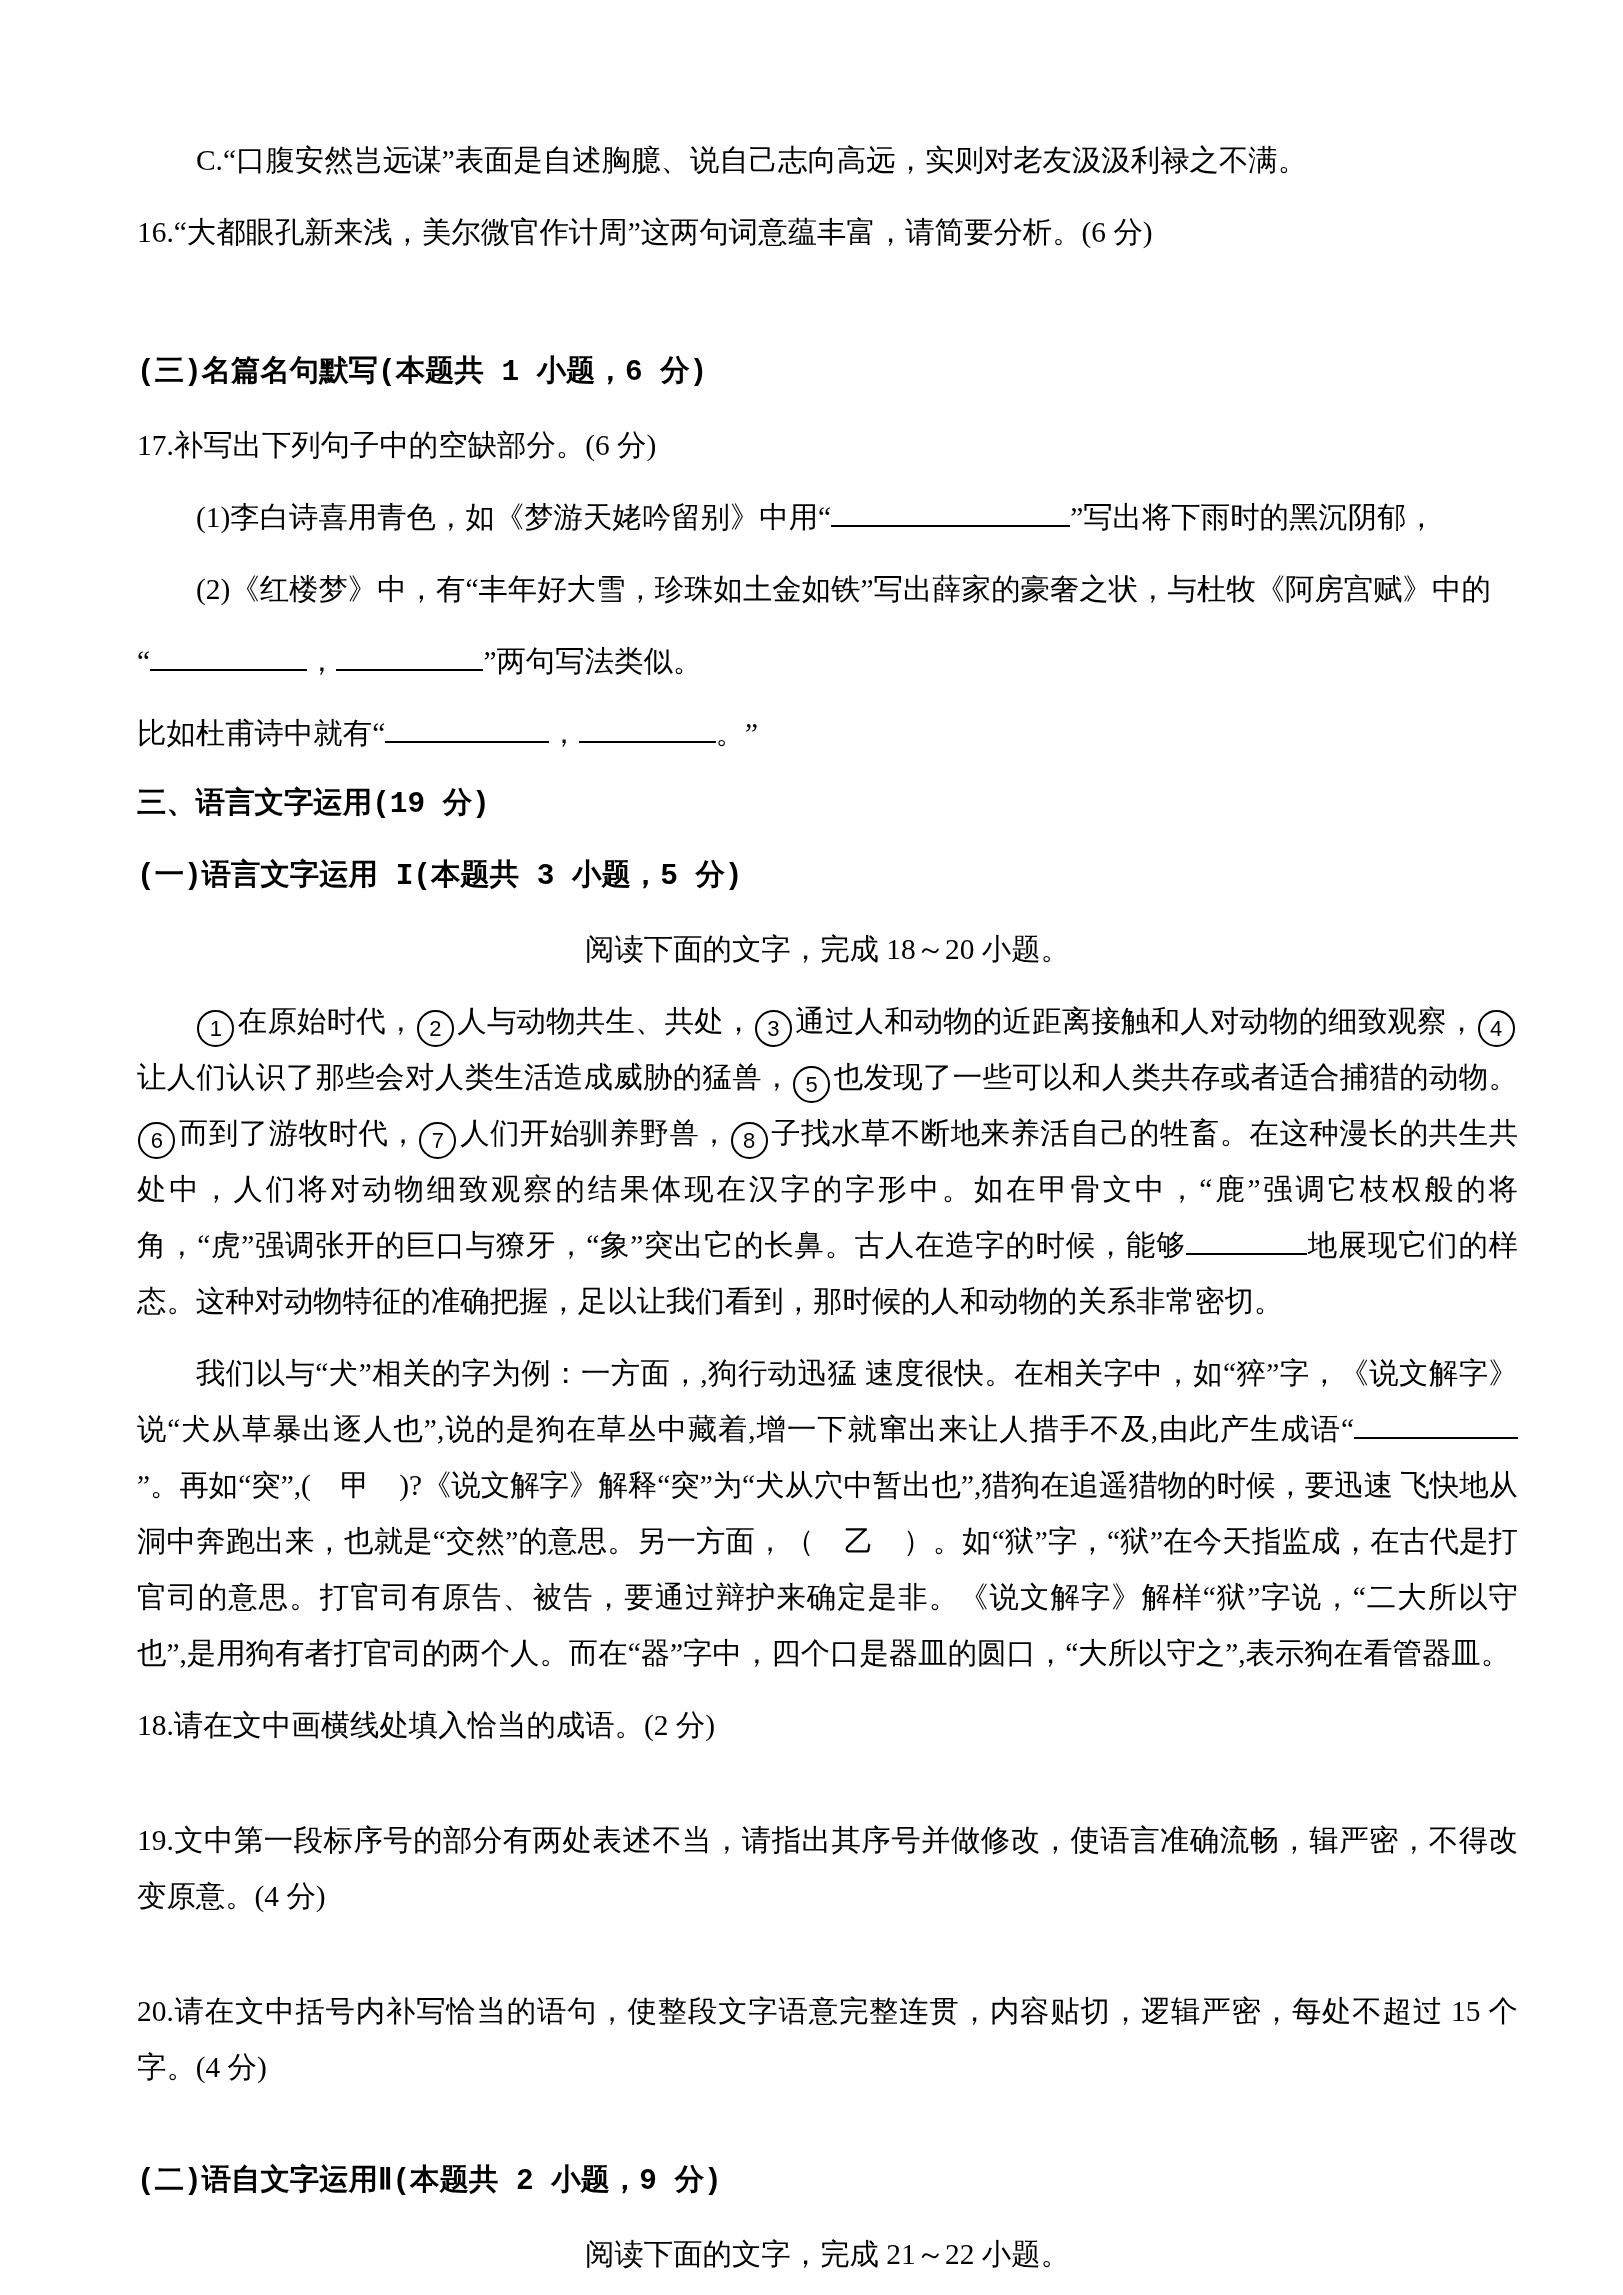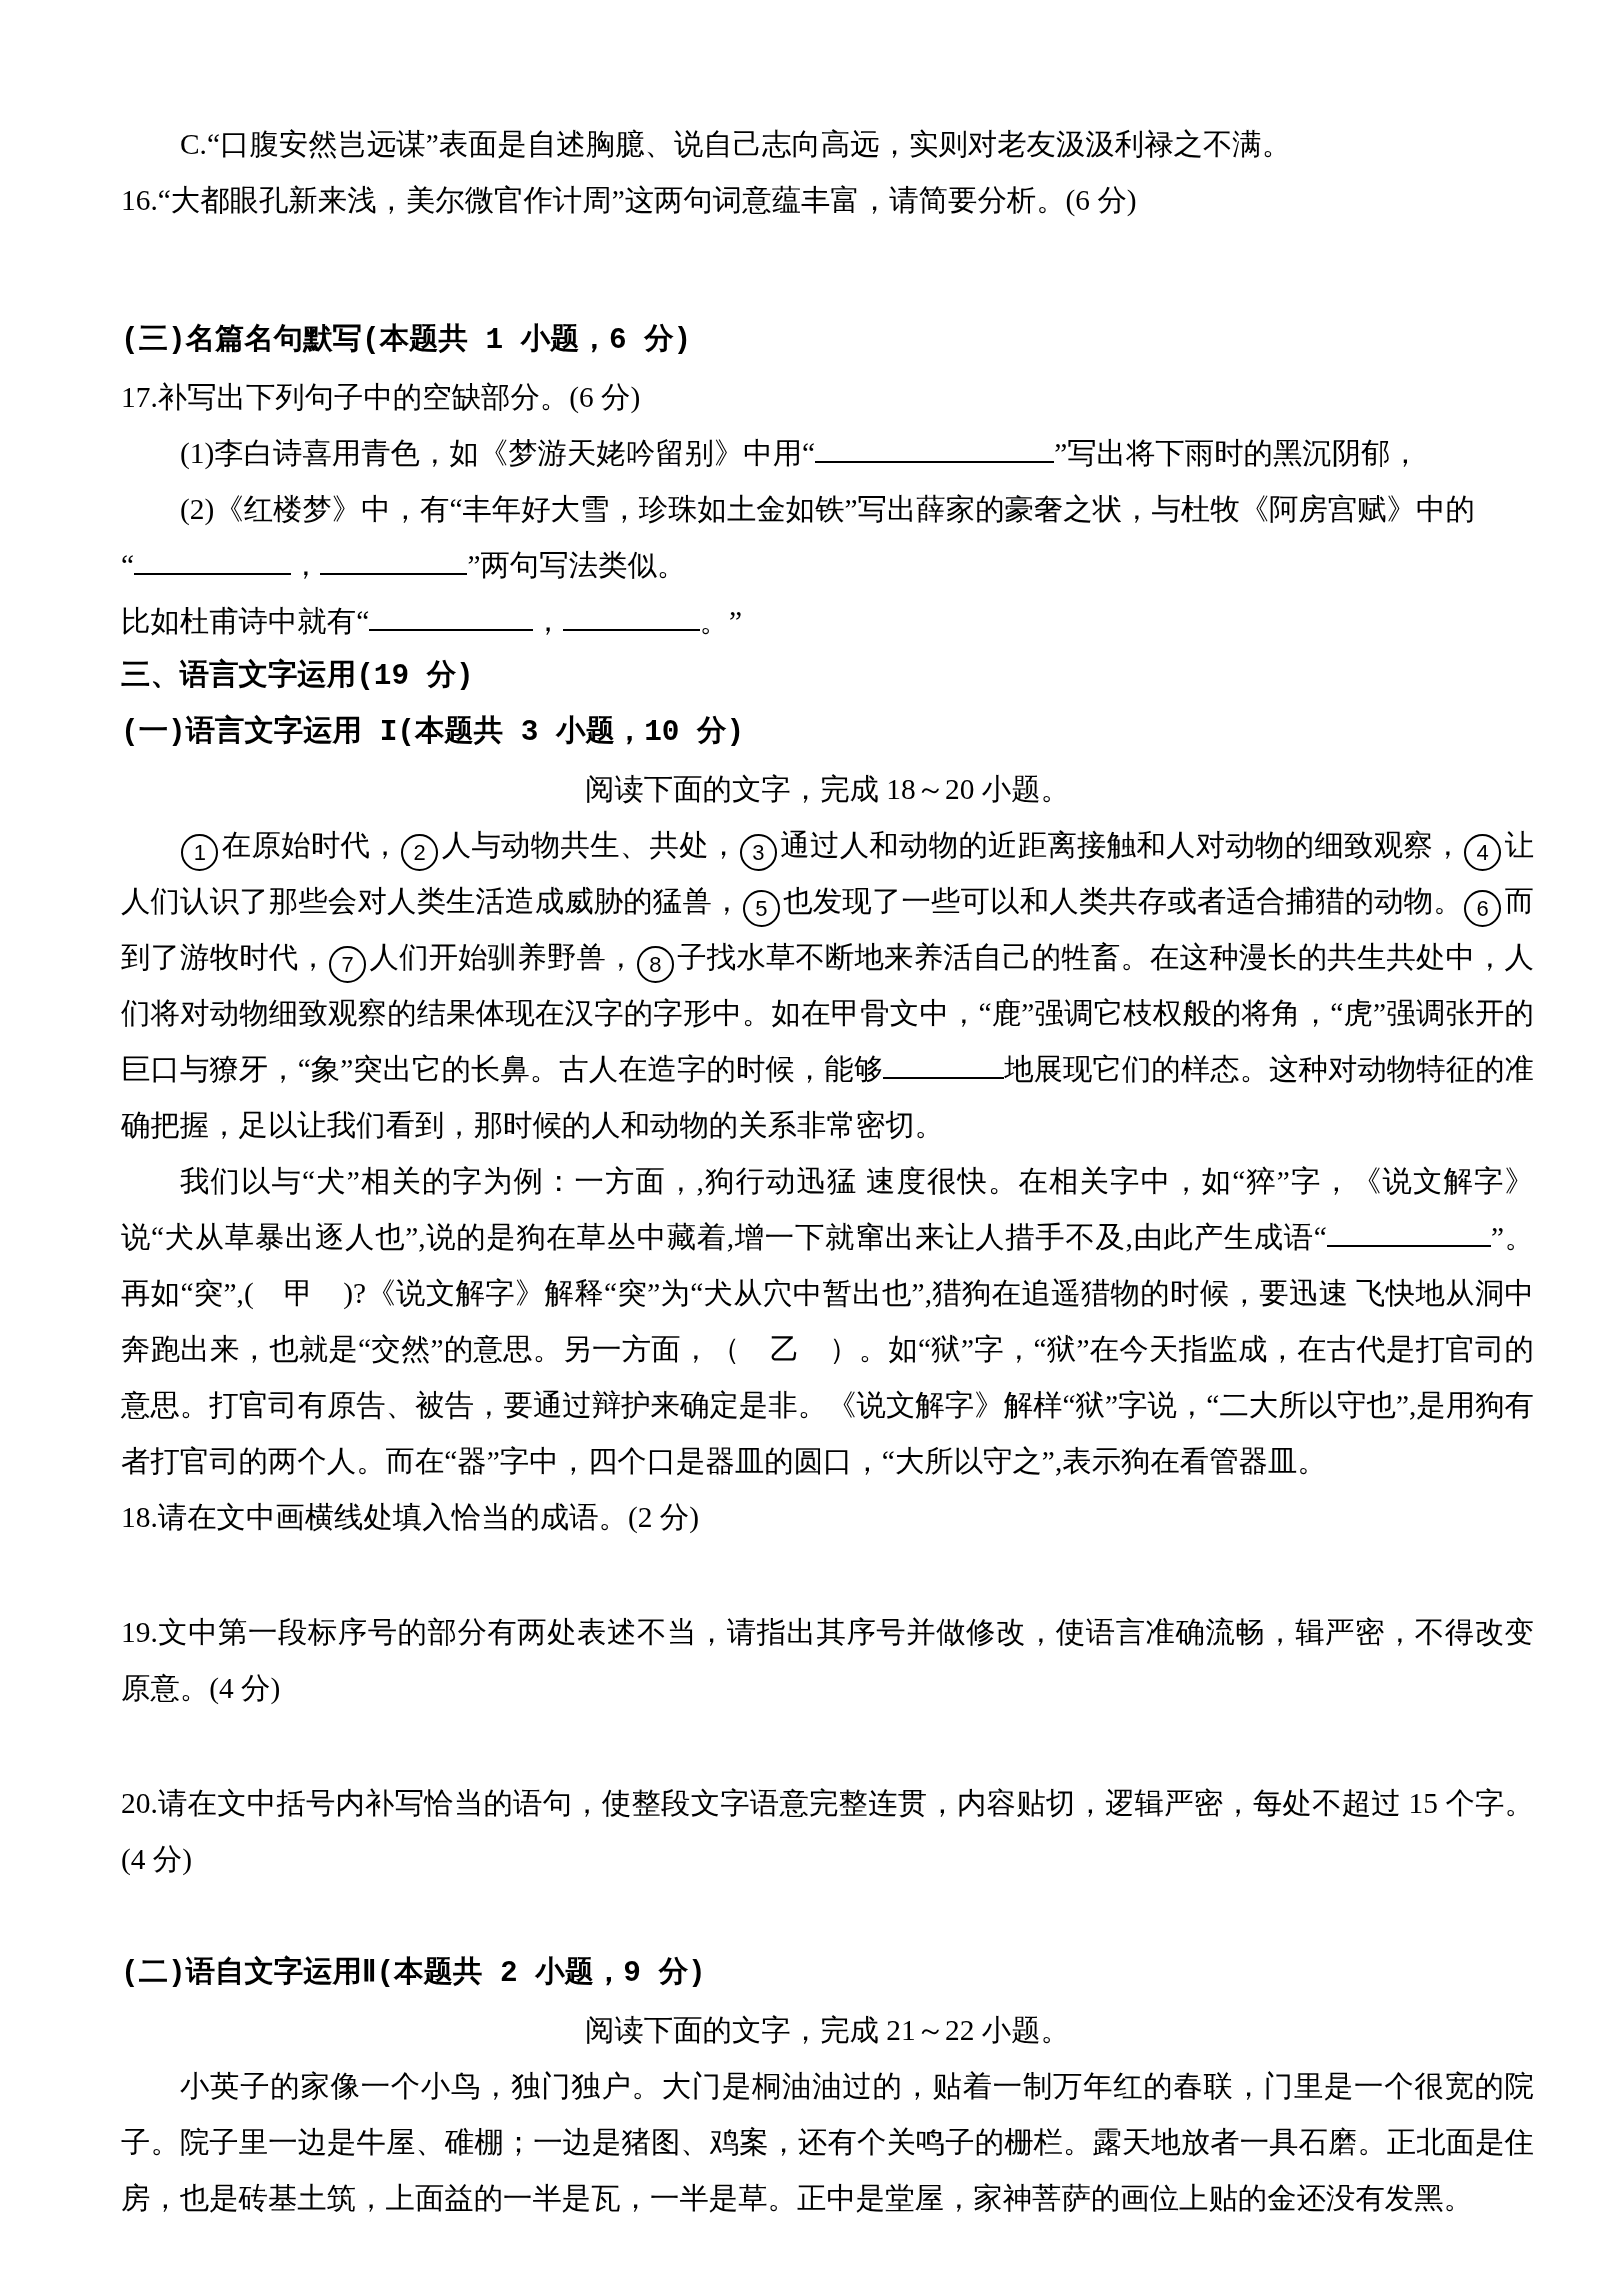--- a/index.html
+++ b/index.html
@@ -3,21 +3,21 @@
 <meta charset="utf-8">
 <style>
   html,body{margin:0;padding:0;background:#ffffff;}
   body{
     width:1623px;height:2295px;
     color:#000;
     font-family:"Liberation Serif","DejaVu Serif",serif;
     font-size:29.4px;
   }
   .page{padding:116px 89px 0 121px;}
-  p{margin:0;line-height:56px;text-align:justify;text-justify:inter-ideograph;}
+  p{margin:16px;line-height:56px;text-align:justify;text-justify:inter-ideograph;}
   p.noj{text-align:center;}
   .ind{text-indent:59px;}
   .h{
     font-family:Liberation Mono, monospace;
     font-weight:bold;text-align:left;
   }
   .gap{margin-top:59px;}
   .gap-lg{margin-top:85px;}
   .blank{
     display:inline-block;
@@ -51,21 +51,21 @@
   <p>17.补写出下列句子中的空缺部分。(6 分)</p>
 
   <p class="ind"><span>(1)李白诗喜用青色，如《梦游天姥吟留别》中用“</span><span class="blank w365"></span><span>”写出将下雨时的黑沉阴郁，</span></p>
 
   <p class="ind">(2)《红楼梦》中，有“丰年好大雪，珍珠如土金如铁”写出薛家的豪奢之状，与杜牧《阿房宫赋》中的</p>
   <p><span>“</span><span class="blank w240"></span><span>，</span><span class="blank w225"></span><span>”两句写法类似。</span></p>
 
   <p><span>比如杜甫诗中就有“</span><span class="blank w250"></span><span>，</span><span class="blank w210"></span><span>。”</span></p>
 
   <p class="h">三、语言文字运用(19 分)</p>
-  <p class="h">(一)语言文字运用 I(本题共 3 小题，10 分)</p>
+  <p class="h">(一)语言文字运用 I(本题共 3 小题，5 分)</p>
   <p class="noj">阅读下面的文字，完成 18～20 小题。</p>
 
   <p class="ind"><span class="circ">1</span><span>在原始时代，</span><span class="circ">2</span><span>人与动物共生、共处，</span><span class="circ">3</span><span>通过人和动物的近距离接触和人对动物的细致观察，</span><span class="circ">4</span><span>让人们认识了那些会对人类生活造成威胁的猛兽，</span><span class="circ">5</span><span>也发现了一些可以和人类共存或者适合捕猎的动物。</span><span class="circ">6</span><span>而到了游牧时代，</span><span class="circ">7</span><span>人们开始驯养野兽，</span><span class="circ">8</span><span>子找水草不断地来养活自己的牲畜。在这种漫长的共生共处中，人们将对动物细致观察的结果体现在汉字的字形中。如在甲骨文中，“鹿”强调它枝权般的将角，“虎”强调张开的巨口与獠牙，“象”突出它的长鼻。古人在造字的时候，能够</span><span class="blank w185"></span><span>地展现它们的样态。这种对动物特征的准确把握，足以让我们看到，那时候的人和动物的关系非常密切。</span></p>
 
   <p class="ind"><span>我们以与“犬”相关的字为例：一方面，,狗行动迅猛 速度很快。在相关字中，如“猝”字，《说文解字》说“犬从草暴出逐人也”,说的是狗在草丛中藏着,增一下就窜出来让人措手不及,由此产生成语“</span><span class="blank w250"></span><span>”。再如“突”,(　甲　)?《说文解字》解释“突”为“犬从穴中暂出也”,猎狗在追遥猎物的时候，要迅速 飞快地从洞中奔跑出来，也就是“交然”的意思。另一方面，（　乙　）。如“狱”字，“狱”在今天指监成，在古代是打官司的意思。打官司有原告、被告，要通过辩护来确定是非。《说文解字》解样“狱”字说，“二大所以守也”,是用狗有者打官司的两个人。而在“器”字中，四个口是器皿的圆口，“大所以守之”,表示狗在看管器皿。</span></p>
 
   <p>18.请在文中画横线处填入恰当的成语。(2 分)</p>
   <p class="gap">19.文中第一段标序号的部分有两处表述不当，请指出其序号并做修改，使语言准确流畅，辑严密，不得改变原意。(4 分)</p>
   <p class="gap">20.请在文中括号内补写恰当的语句，使整段文字语意完整连贯，内容贴切，逻辑严密，每处不超过 15 个字。(4 分)</p>
 

